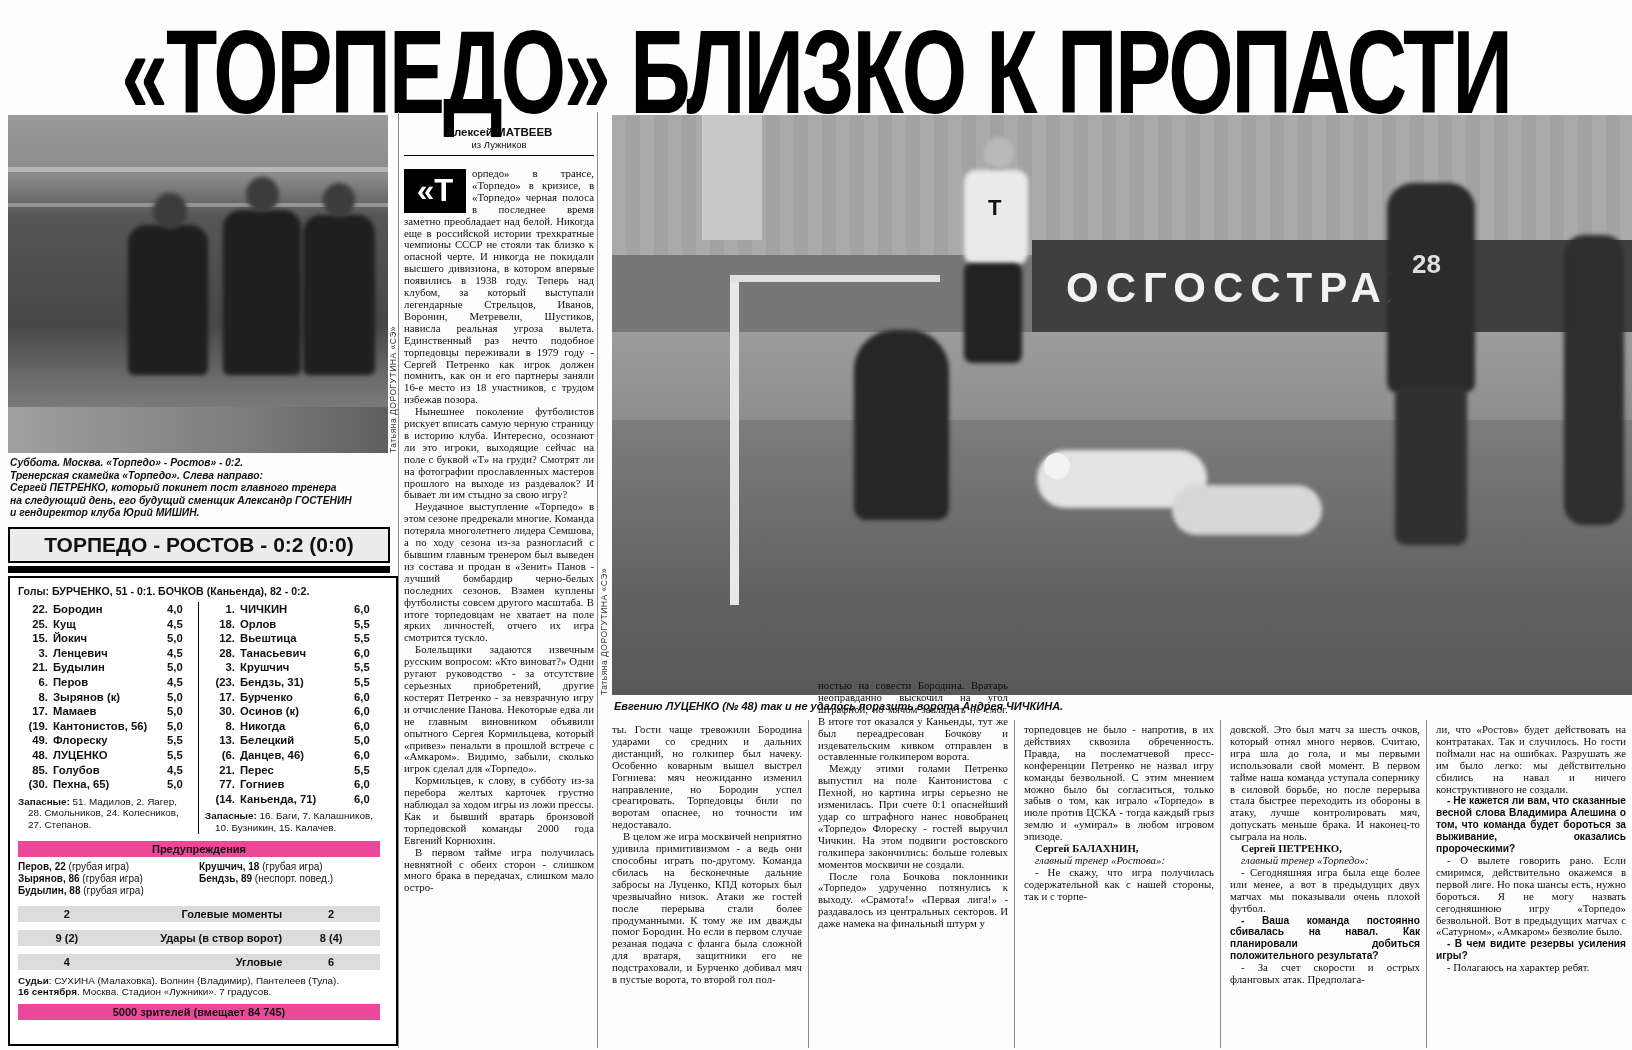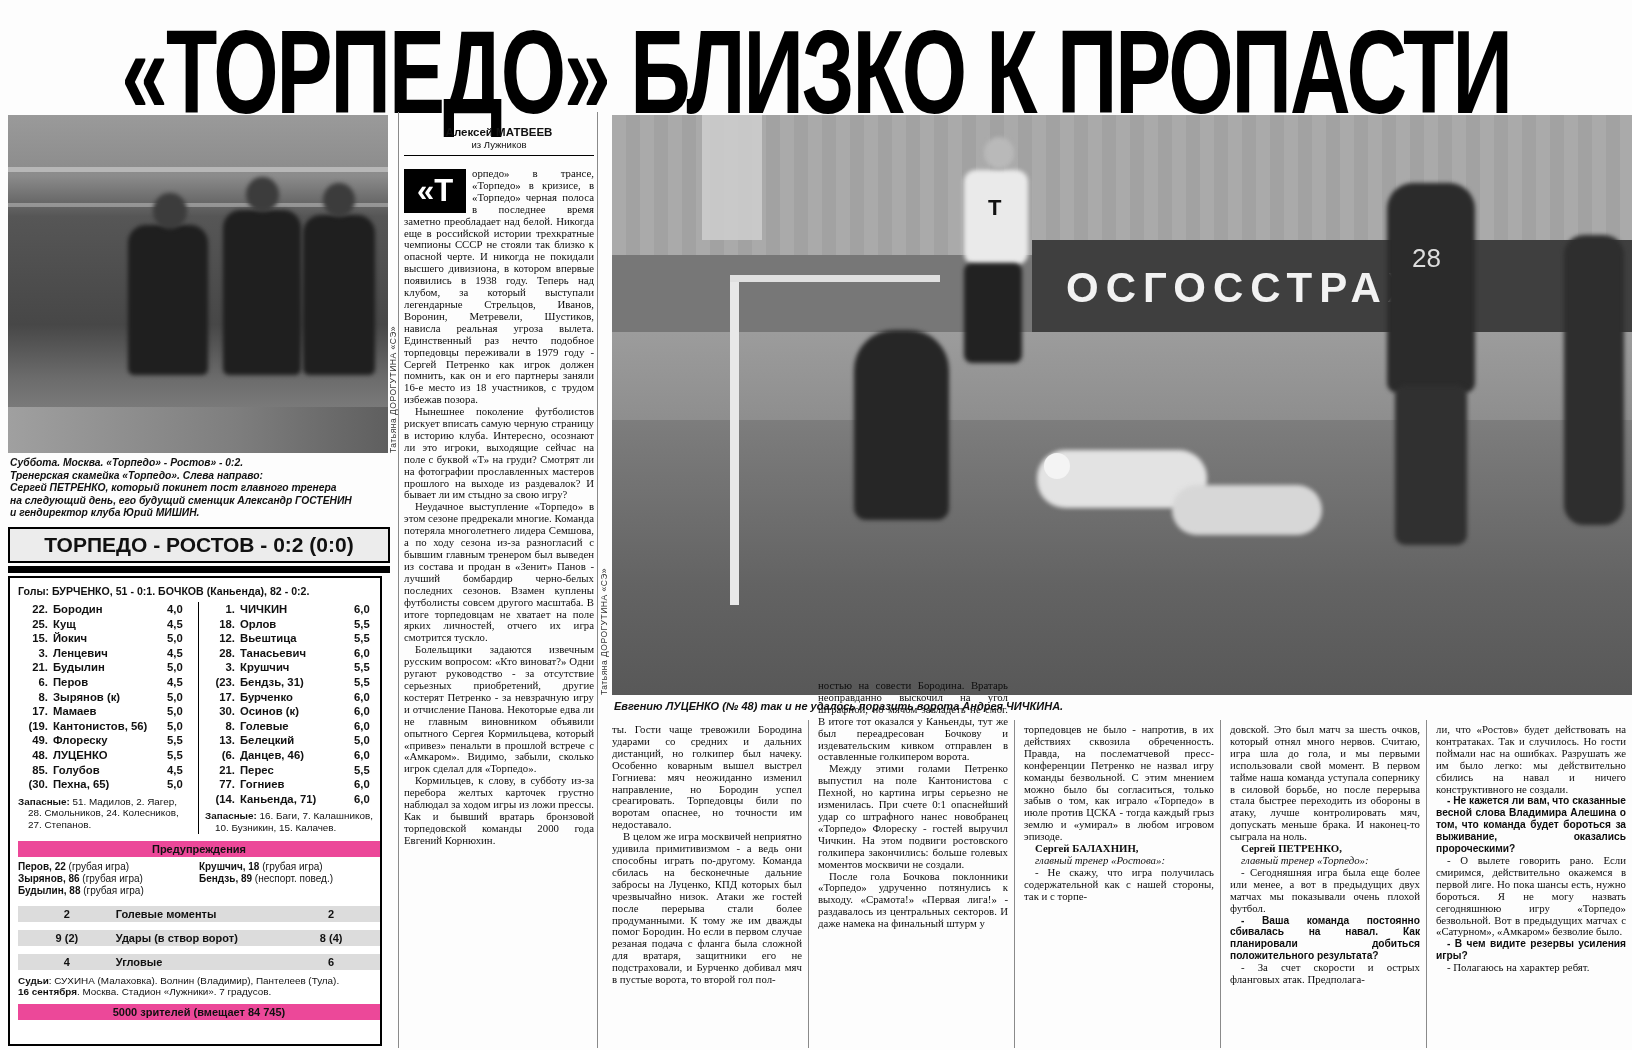--- a/index.html
+++ b/index.html
@@ -49,21 +49,21 @@
   .fig{border-radius:10px;}
   .f-jumper-body{left:352px;top:55px;width:64px;height:95px;background:#eaeaea;border-radius:12px;}
   .f-jumper-head{left:372px;top:22px;width:30px;height:32px;background:#b9b9b9;border-radius:50%;}
   .f-jumper-legs{left:352px;top:148px;width:58px;height:100px;background:#222;border-radius:8px;}
   .f-jumper-t{position:absolute;left:376px;top:80px;color:#111;font-weight:bold;font-size:22px;}
   .f-keeper{left:242px;top:215px;width:95px;height:190px;background:#262626;border-radius:40px 40px 12px 12px;}
   .f-fallen1{left:425px;top:335px;width:170px;height:58px;background:#e3e3e3;border-radius:28px;}
   .f-fallen2{left:560px;top:370px;width:150px;height:50px;background:#d7d7d7;border-radius:26px;}
   .f-right-body{left:775px;top:68px;width:88px;height:210px;background:#2b2b2b;border-radius:26px 26px 10px 10px;}
   .f-right-legs{left:783px;top:270px;width:72px;height:160px;background:#303030;border-radius:10px;}
-  .f-right-num{position:absolute;left:800px;top:128px;color:#ddd;font-weight:normal;font-size:26px;}
+  .f-right-num{position:absolute;left:800px;top:134px;color:#ddd;font-weight:bold;font-size:26px;}
   .f-far{left:952px;top:120px;width:60px;height:290px;background:#2e2e2e;border-radius:20px;}
   .ball{left:432px;top:338px;width:26px;height:26px;background:#f4f4f4;border-radius:50%;}
 
   
   .cap{font-weight:bold;font-style:italic;font-size:10.3px;line-height:12.6px;color:#111;}
 
   
   .byline{text-align:center;border-bottom:1.4px solid #000;padding-bottom:5px;}
   .byline .a{font-weight:bold;font-size:11.5px;}
   .byline .f{font-size:9.5px;margin-top:1px;}
@@ -76,39 +76,39 @@
   .dropcap{float:left;width:62px;height:44px;background:#000;color:#fff;margin:1px 6px 0 0;
     font-family:"Liberation Sans",sans-serif;font-weight:bold;font-size:31px;text-align:center;line-height:44px;}
   .pname-b{font-weight:bold;text-indent:0;}
   .prole-i{font-style:italic;text-indent:0;}
   .q{font-family:"Liberation Sans",sans-serif;font-weight:bold;font-size:10.2px;line-height:11.9px;text-indent:11px;}
 
   
   .mtitle{border:2px solid #000;background:#ececec;text-align:center;
     font-weight:bold;font-size:21px;line-height:32px;letter-spacing:0;}
   .blackbar{background:#000;}
-  .mbox{border:2px solid #000;background:#fff;padding:7px 0 6px 8px;font-size:11px;}
+  .mbox{border:2px solid #000;background:#fff;padding:7px 16px 6px 8px;font-size:11px;}
   .goals{font-size:10.6px;margin-bottom:5px;}
   .goals b{font-weight:bold;}
   .teams{display:flex;}
   .team{width:50%;padding:0 5px 0 0;}
   .team+.team{border-left:1.5px solid #000;padding:0 0 0 6px;}
   .prow{display:flex;font-weight:bold;font-size:11.3px;line-height:14.6px;}
   .pnum{width:30px;text-align:right;white-space:nowrap;}
   .pname{flex:1;padding-left:5px;white-space:nowrap;overflow:hidden;}
   .prate{width:26px;text-align:left;}
   .subs{font-size:9.9px;line-height:11.6px;margin-top:4px;padding-left:10px;text-indent:-10px;}
   .subs b{font-weight:bold;}
   .graybar{background:#ec4899;text-align:center;font-weight:bold;font-size:11px;line-height:16px;}
   .warn-wrap{display:flex;font-size:10px;line-height:12.4px;margin:4px 0 2px 0;}
   .warn-col{width:50%;}
   .warn-item b{font-weight:bold;}
   .statrow{display:flex;background:#dcdcdc;font-weight:bold;font-size:11px;line-height:16px;margin-top:8px;}
   .statrow .sv{width:27%;text-align:center;}
-  .statrow .sl{flex:1;text-align:left;}
+  .statrow .sl{flex:1;text-align:right;}
   .refs{font-size:9.9px;line-height:11.6px;margin-top:5px;}
   .refs b{font-weight:bold;}
   .att{margin-top:6px;}
 </style>
 </head>
 <body>
 
 <div class="abs headline">«ТОРПЕДО» БЛИЗКО К ПРОПАСТИ</div>
 
 <div class="abs vrule" style="left:398px;top:112px;height:936px;"></div>
@@ -285,21 +285,21 @@
           </div>
 
           <div class="prow">
             <span class="pnum">30.</span>
             <span class="pname">Осинов (к)</span>
             <span class="prate">6,0</span>
           </div>
 
           <div class="prow">
             <span class="pnum">8.</span>
-            <span class="pname">Голевые</span>
+            <span class="pname">Никогда</span>
             <span class="prate">6,0</span>
           </div>
 
           <div class="prow">
             <span class="pnum">13.</span>
             <span class="pname">Белецкий</span>
             <span class="prate">5,0</span>
           </div>
 
           <div class="prow">
@@ -394,20 +394,21 @@
   <div class="f">из Лужников</div>
 </div>
 
 <div class="abs body-text" style="left:404px;top:168px;width:190px;height:880px;">
   <div class="dropcap">«Т</div>
   <p class="noind">орпедо» в трансе, «Торпедо» в кризисе, в «Торпедо» черная полоса в последнее время заметно преобладает над белой. Никогда еще в российской истории трехкратные чемпионы СССР не стояли так близко к опасной черте. И никогда не покидали высшего дивизиона, в котором впервые появились в 1938 году. Теперь над клубом, за который выступали легендарные Стрельцов, Иванов, Воронин, Метревели, Шустиков, нависла реальная угроза вылета. Единственный раз нечто подобное торпедовцы переживали в 1979 году - Сергей Петренко как игрок должен помнить, как он и его партнеры заняли 16-е место из 18 участников, с трудом избежав позора.</p>
   <p>Нынешнее поколение футболистов рискует вписать самую черную страницу в историю клуба. Интересно, осознают ли это игроки, выходящие сейчас на поле с буквой «Т» на груди? Смотрят ли на фотографии прославленных мастеров прошлого на выходе из раздевалок? И бывает ли им стыдно за свою игру?</p>
   <p>Неудачное выступление «Торпедо» в этом сезоне предрекали многие. Команда потеряла многолетнего лидера Семшова, а по ходу сезона из-за разногласий с бывшим главным тренером был выведен из состава и продан в «Зенит» Панов - лучший бомбардир черно-белых последних сезонов. Взамен куплены футболисты совсем другого масштаба. В итоге торпедовцам не хватает на поле ярких личностей, отчего их игра смотрится тускло.</p>
   <p>Болельщики задаются извечным русским вопросом: «Кто виноват?» Одни ругают руководство - за отсутствие серьезных приобретений, другие костерят Петренко - за невзрачную игру и отчисление Панова. Некоторые едва ли не главным виновником объявили опытного Сергея Кормильцева, который «привез» пенальти в прошлой встрече с «Амкаром». Видимо, забыли, сколько игрок сделал для «Торпедо».</p>
   <p>Кормильцев, к слову, в субботу из-за перебора желтых карточек грустно наблюдал за ходом игры из ложи прессы. Как и бывший вратарь бронзовой торпедовской команды 2000 года Евгений Корнюхин.</p>
+  <p>В первом тайме игра получилась невнятной с обеих сторон - слишком много брака в передачах, слишком мало остро-</p>
 </div>
 
 <div class="abs photo" style="left:612px;top:115px;width:1020px;height:580px;">
   <div class="stand-top"></div>
   <div class="stand-stairs"></div>
   <div class="band band-right">
     <span class="band-text rosgos">ОСГОССТРАХ</span>
   </div>
   <div class="track"></div>
   <div class="pitch"></div>

